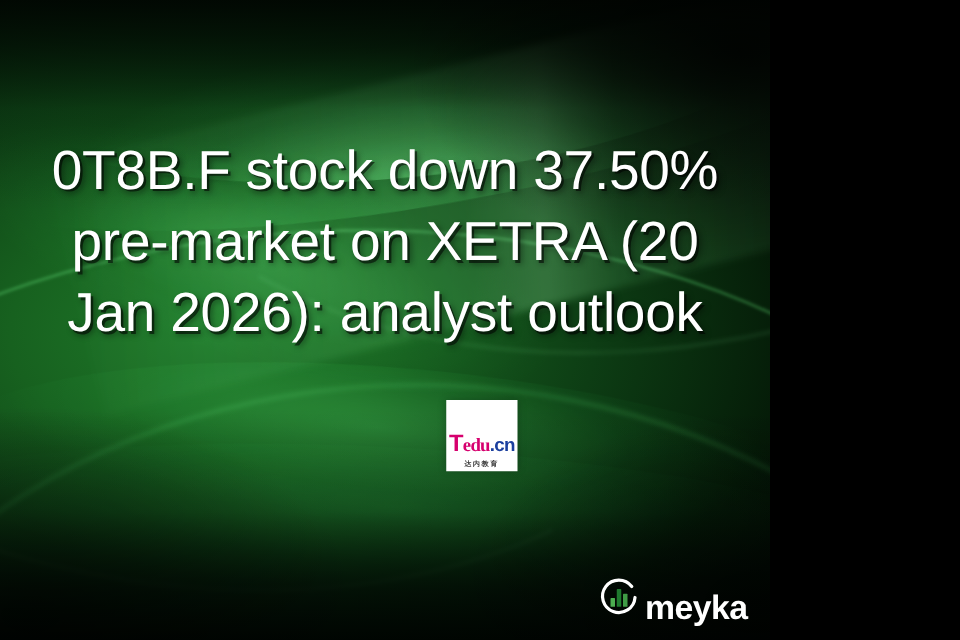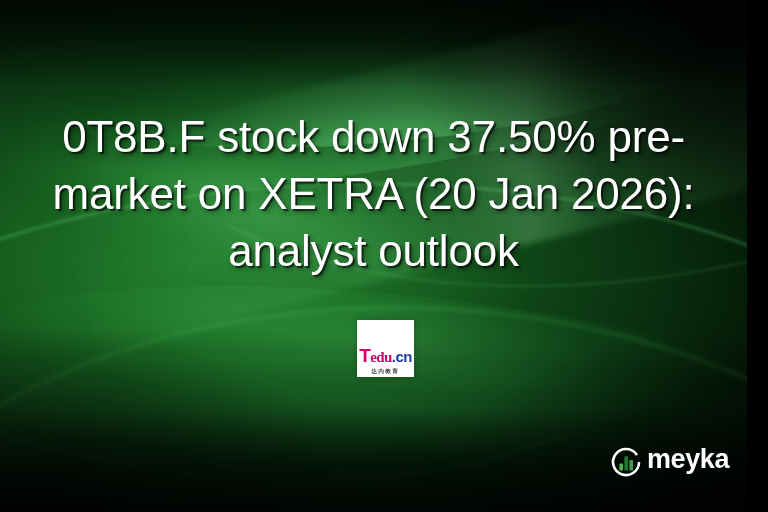--- a/index.html
+++ b/index.html
@@ -5,21 +5,21 @@
   html, body {
     margin: 0;
     padding: 0;
     background: #000;
   }
   body {
     font-family: "Liberation Sans", sans-serif;
   }
   #card {
     position: relative;
-    width: 747px;
+    width: 616px;
     height: 512px;
     overflow: hidden;
     background: #05150a;
   }
 
   
   .bg-layer {
     position: absolute;
     inset: 0;
     pointer-events: none;
@@ -190,23 +190,23 @@
     letter-spacing: 1.1px;
     color: #3a3a3a;
     font-weight: 700;
     transform: scaleX(1.05);
   }
 
   
   #meyka {
     position: absolute;
     right: 18px;
-    bottom: 28px;
+    bottom: 12px;
     display: flex;
-    align-items: flex-start;
+    align-items: flex-end;
     gap: 4px;
   }
   #meyka-icon { display: block; }
   #meyka-word {
     color: #ffffff;
     font-size: 27px;
     font-weight: 700;
     letter-spacing: -0.4px;
     line-height: 1;
   }

